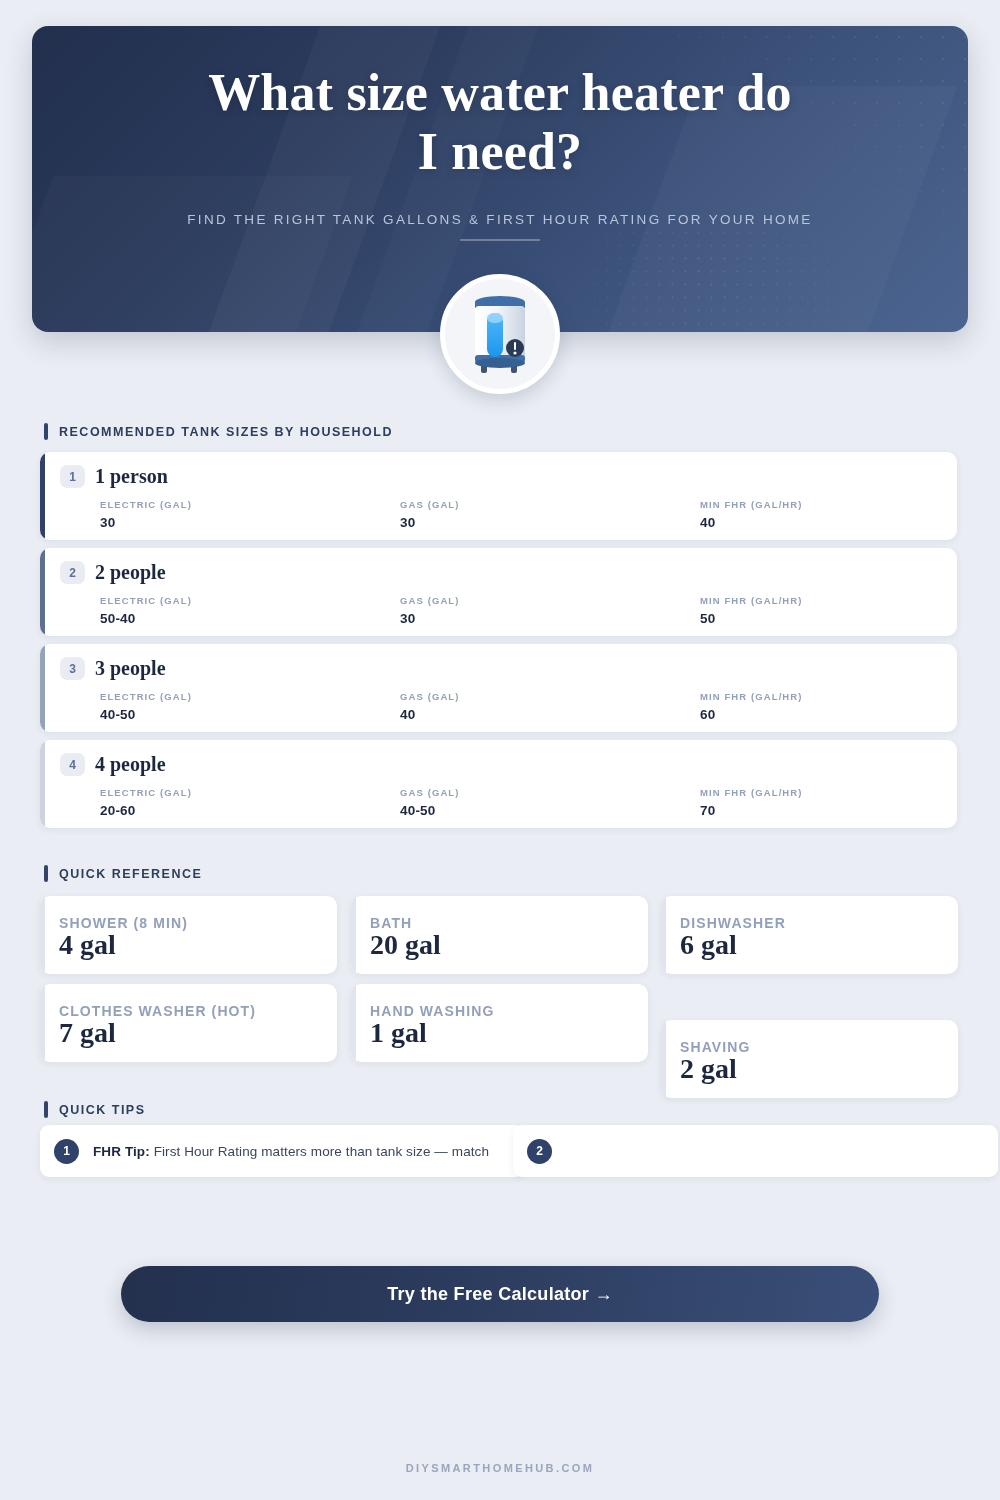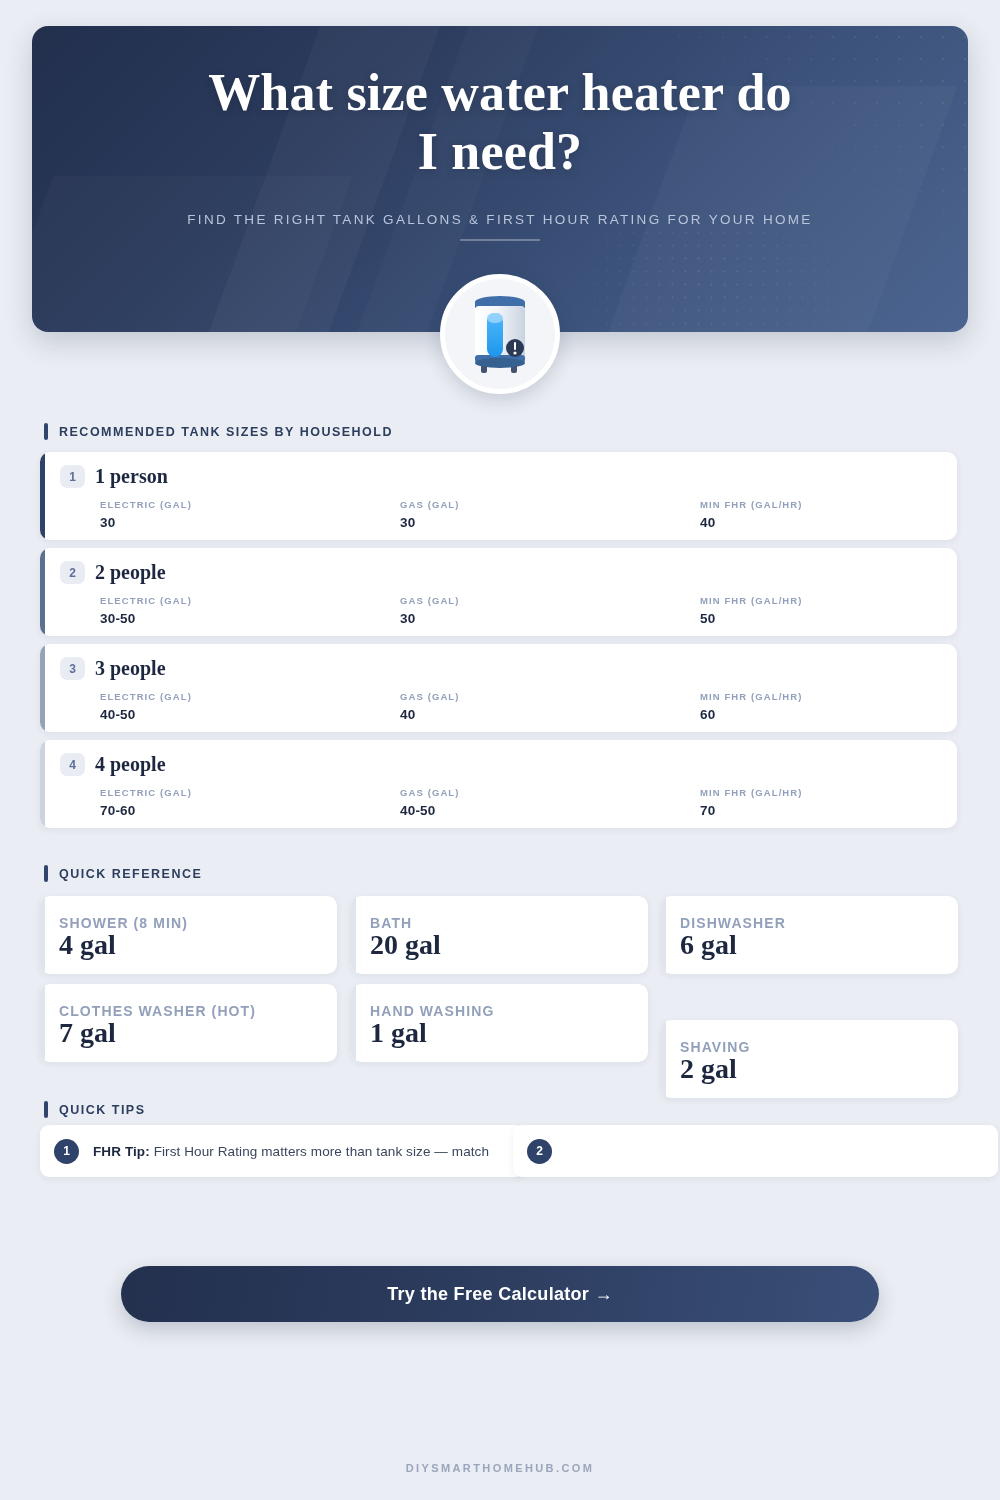--- a/index.html
+++ b/index.html
@@ -324,21 +324,21 @@
   </div>
 
   <div class="hh-card" style="top:548px;">
     <div class="hh-stripe" style="background:#5c708f"></div>
     <div class="hh-head">
       <span class="hh-badge">2</span>
       <span class="hh-title">2 people</span>
     </div>
     <div class="hh-col c1">
       <div class="hh-lab">ELECTRIC (GAL)</div>
-      <div class="hh-val">30-50</div>
+      <div class="hh-val">50-40</div>
     </div>
     <div class="hh-col c2">
       <div class="hh-lab">GAS (GAL)</div>
       <div class="hh-val">30</div>
     </div>
     <div class="hh-col c3">
       <div class="hh-lab">MIN FHR (GAL/HR)</div>
       <div class="hh-val">50</div>
     </div>
   </div>
@@ -364,21 +364,21 @@
   </div>
 
   <div class="hh-card" style="top:740px;">
     <div class="hh-stripe" style="background:#ccd3df"></div>
     <div class="hh-head">
       <span class="hh-badge">4</span>
       <span class="hh-title">4 people</span>
     </div>
     <div class="hh-col c1">
       <div class="hh-lab">ELECTRIC (GAL)</div>
-      <div class="hh-val">70-60</div>
+      <div class="hh-val">20-60</div>
     </div>
     <div class="hh-col c2">
       <div class="hh-lab">GAS (GAL)</div>
       <div class="hh-val">40-50</div>
     </div>
     <div class="hh-col c3">
       <div class="hh-lab">MIN FHR (GAL/HR)</div>
       <div class="hh-val">70</div>
     </div>
   </div>

